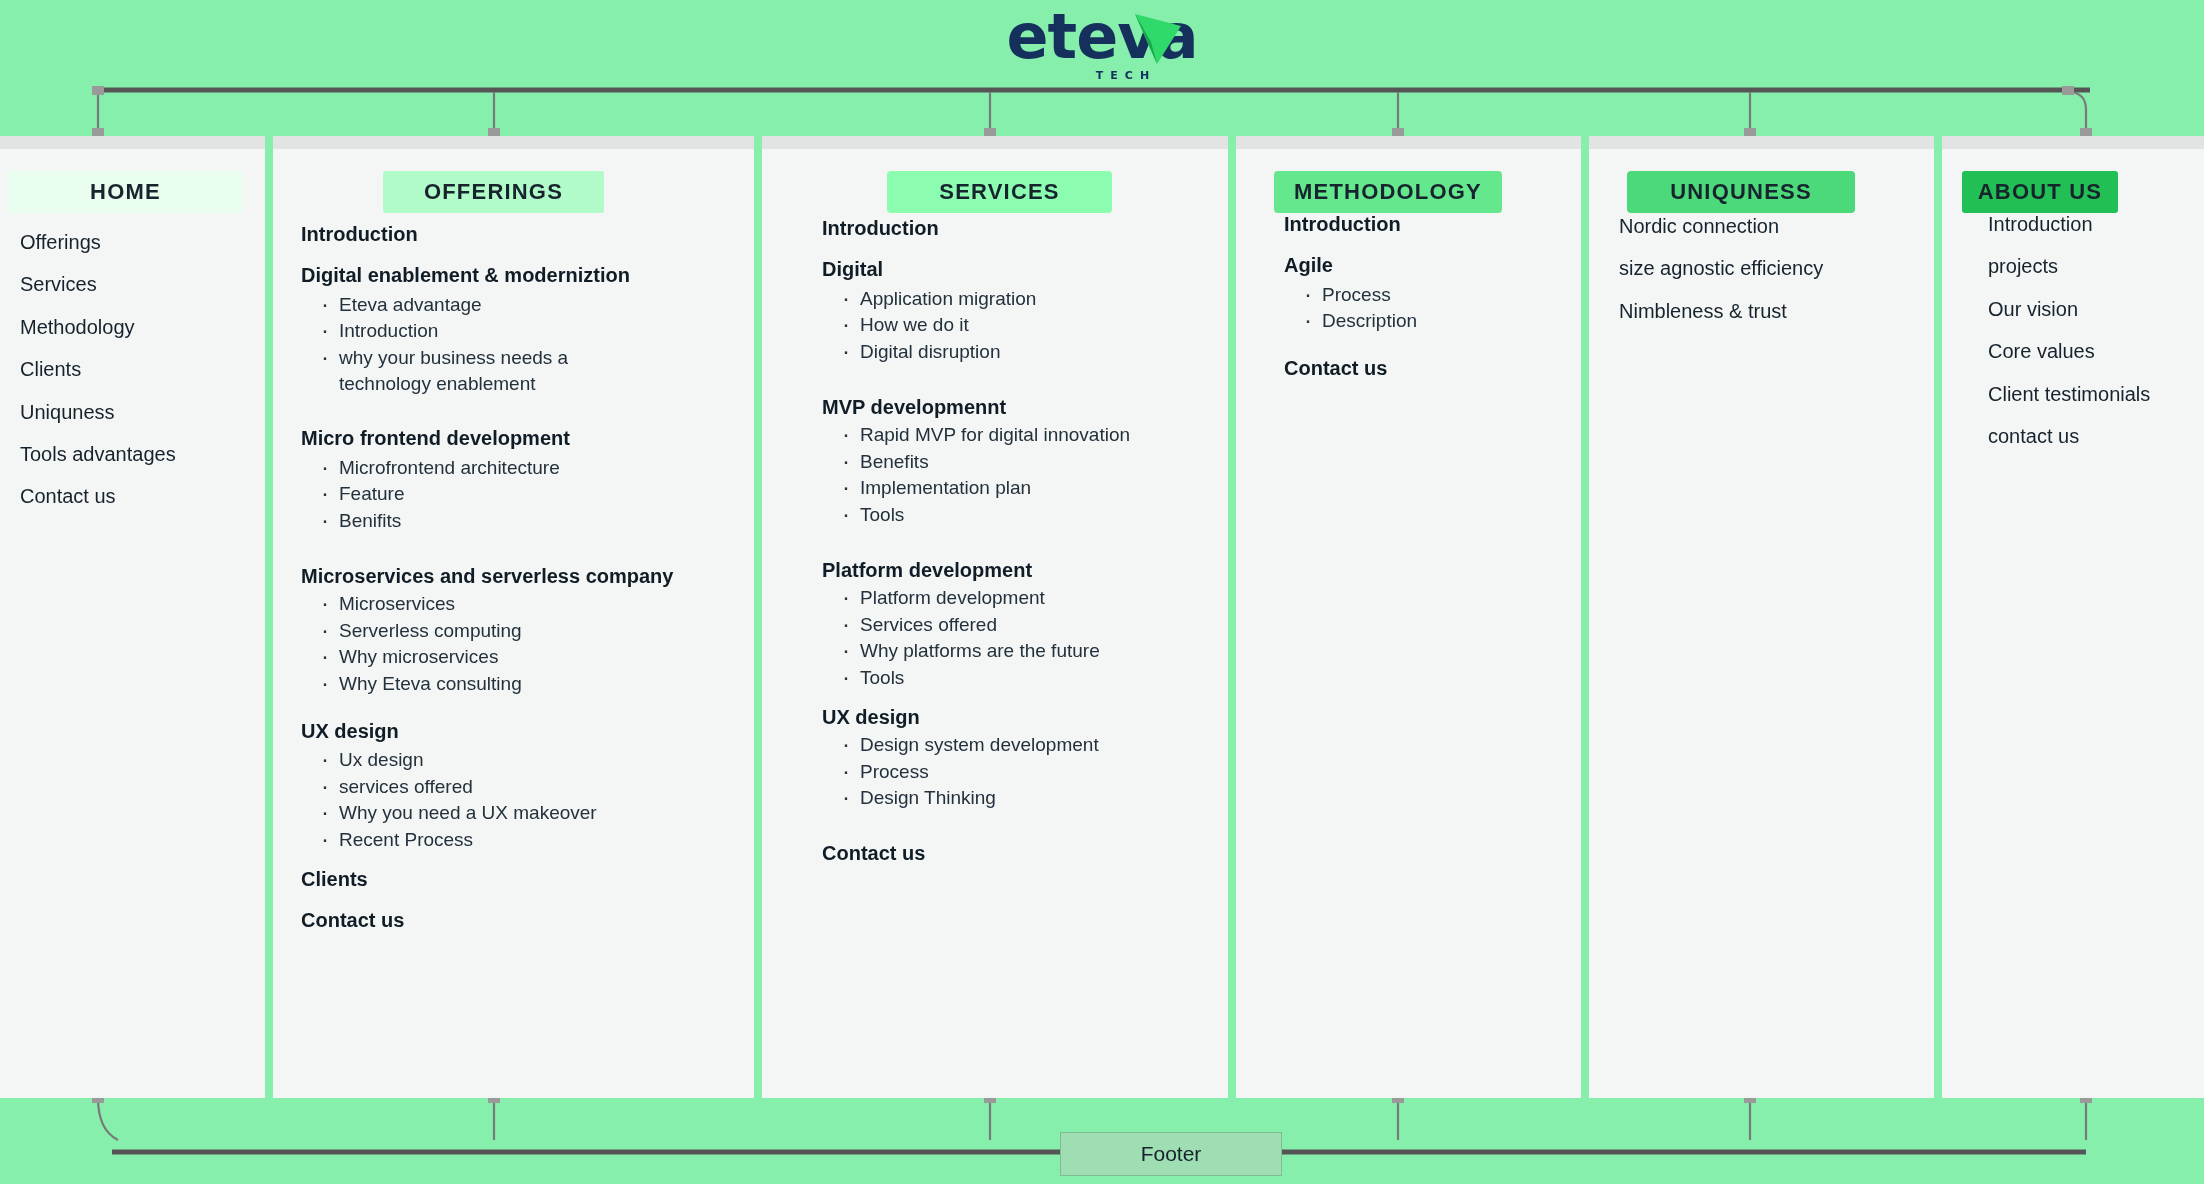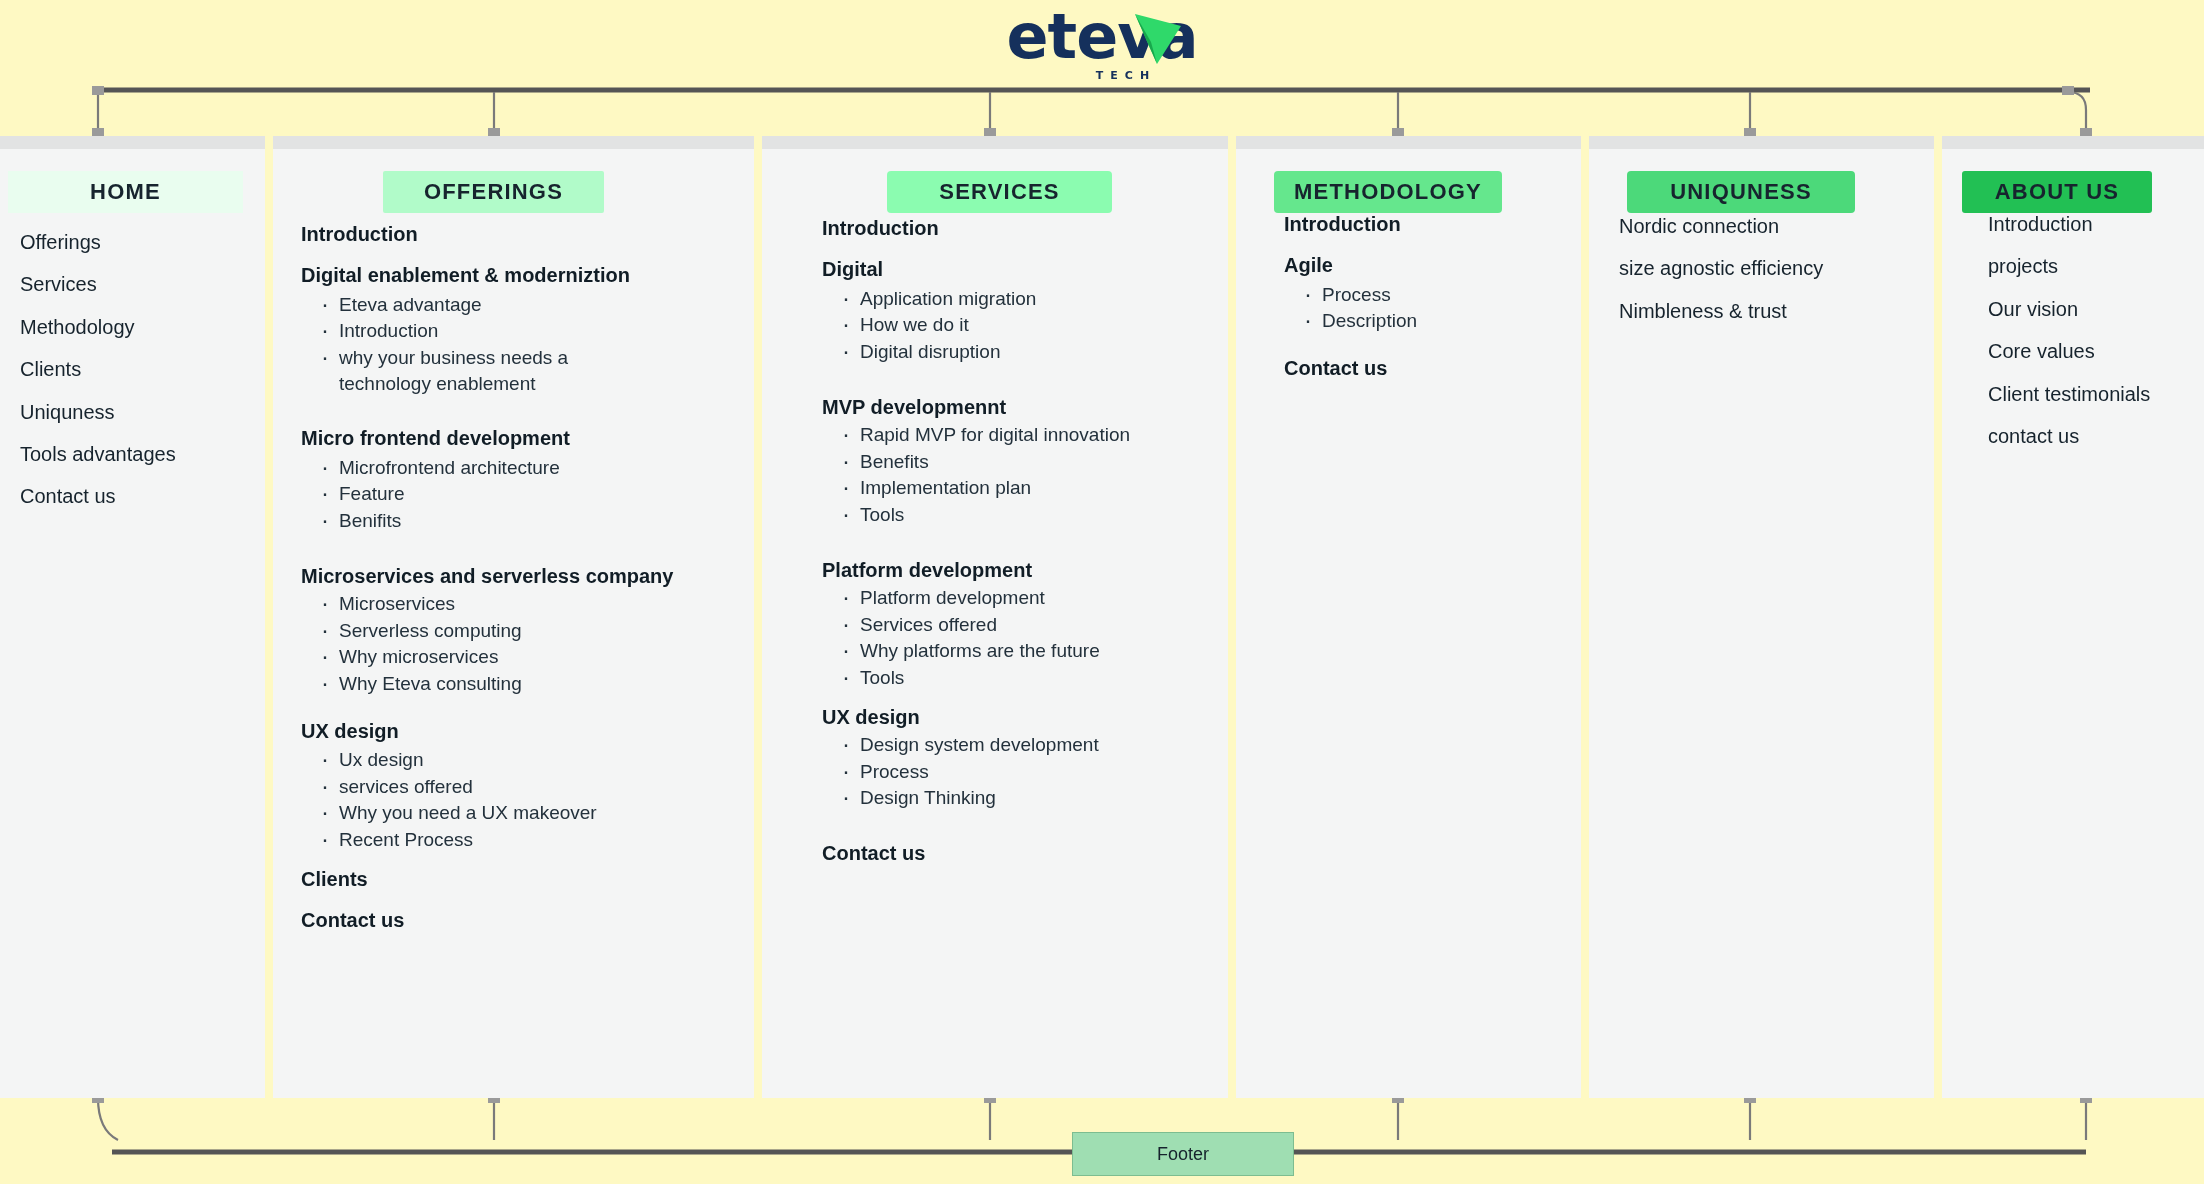--- a/index.html
+++ b/index.html
@@ -10,21 +10,21 @@
     height: 1184px;
     background: #000000;
     font-family: "Liberation Sans", "DejaVu Sans", sans-serif;
     overflow: hidden;
   }
 
   #canvas {
     position: relative;
     width: 2204px;
     height: 1184px;
-    background: #fef9c3;
+    background: #86efac;
   }
 
   
   .logo-wrap {
     position: absolute;
     left: 0; top: 0;
     width: 2204px;
     height: 86px;
     display: flex;
     align-items: center;
@@ -120,21 +120,21 @@
     font-weight: 700;
     letter-spacing: 1.2px;
     color: #17242e;
     border-radius: 2px;
   }
   .chip-home   { left: 8px;   width: 235px;  background: #e9fdef; border-radius: 0; }
   .chip-off    { left: 110px; width: 221px;  background: #b1fbc9; }
   .chip-serv   { left: 125px; width: 225px;  background: #8bfcb0; border-radius: 4px; }
   .chip-meth   { left: 38px;  width: 228px;  background: #65e78d; border-radius: 4px; }
   .chip-uniq   { left: 38px;  width: 228px;  background: #4cd97a; border-radius: 4px; }
-  .chip-about  { left: 20px;  width: 190px;  background: #22c054; border-radius: 3px; }
+  .chip-about  { left: 20px;  width: 156px;  background: #22c054; border-radius: 3px; }
 
   
   .content {
     position: absolute;
     font-size: 20px;
     color: #16232d;
     line-height: 1.32;
   }
   .c-home   { left: 20px; top: 80px; }
   .c-off    { left: 28px; top: 72px; }
@@ -188,24 +188,23 @@
     position: absolute;
     left: 1060px;
     top: 1132px;
     width: 222px;
     height: 44px;
     background: #9fdeb2;
     border: 1px solid #7dbd90;
     display: flex;
     align-items: center;
     justify-content: center;
-    font-size: 18px;
+    font-size: 21px;
     font-weight: 400;
     color: #16232d;
-    margin-left: 12px;
   }
 </style>
 </head>
 <body>
 
 <div id="canvas">
 
   <div class="logo-wrap">
     <div class="logo">
       <div class="logo-main">eteva</div>

